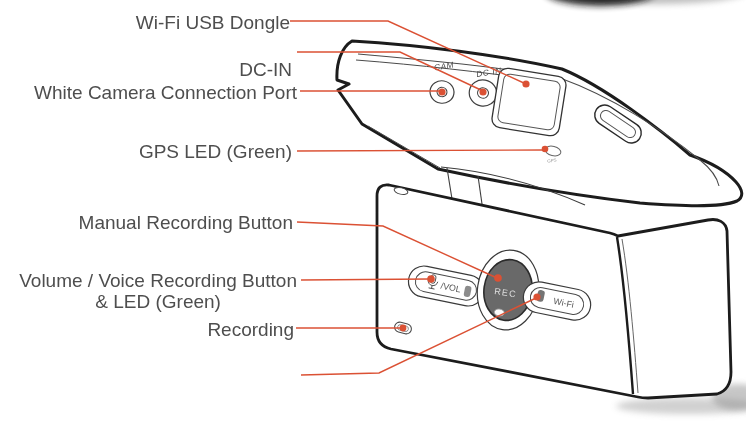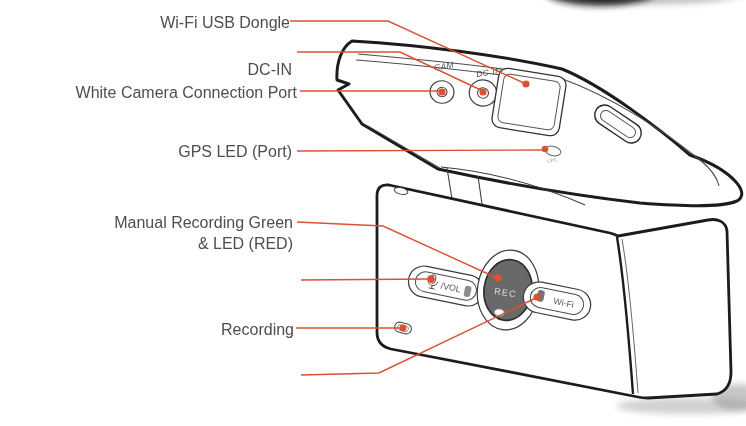--- a/index.html
+++ b/index.html
@@ -1,20 +1,20 @@
 <!DOCTYPE html>
 <html><head>
 <meta charset="utf-8">
 <style>
   html,body{margin:0;padding:0;background:#fff;}
   #stage{position:relative;width:746px;height:426px;background:#ffffff;overflow:hidden;
          font-family:"Liberation Sans",sans-serif;}
   #artwork{position:absolute;left:0;top:0;}
-  .callout-label{position:absolute;font-size:16px;line-height:21px;color:#4E4E4E;
-                 text-align:right;white-space:nowrap;}
+  .callout-label{position:absolute;font-size:19px;line-height:21px;color:#4E4E4E;
+                 text-align:center;white-space:nowrap;}
   .callout-label span{display:block;}
   svg text{font-family:"Liberation Sans",sans-serif;}
 </style>
 </head>
 <body>
 
 <div id="stage">
 
   <svg id="artwork" width="746" height="426" viewBox="0 0 746 426">
     <defs>
@@ -155,27 +155,30 @@
 
   <div class="callout-label" style="top:59px; right:454px">
     <span>DC-IN</span>
   </div>
 
   <div class="callout-label" style="top:82px; right:449px">
     <span>White Camera Connection Port</span>
   </div>
 
   <div class="callout-label" style="top:141px; right:454px">
-    <span>GPS LED (Port)</span>
+    <span>GPS LED (Green)</span>
   </div>
 
   <div class="callout-label" style="top:212px; right:453px">
-    <span>Manual Recording Green</span>
-    <span>&amp; LED (RED)</span>
+    <span>Manual Recording Button</span>
   </div>
 
+  <div class="callout-label" style="top:270px; right:449px">
+    <span>Volume / Voice Recording Button</span>
+    <span>&amp; LED (Green)</span>
+  </div>
 
   <div class="callout-label" style="top:319px; right:452px">
     <span>Recording</span>
   </div>
 
 
 </div>
 
 </body></html>

